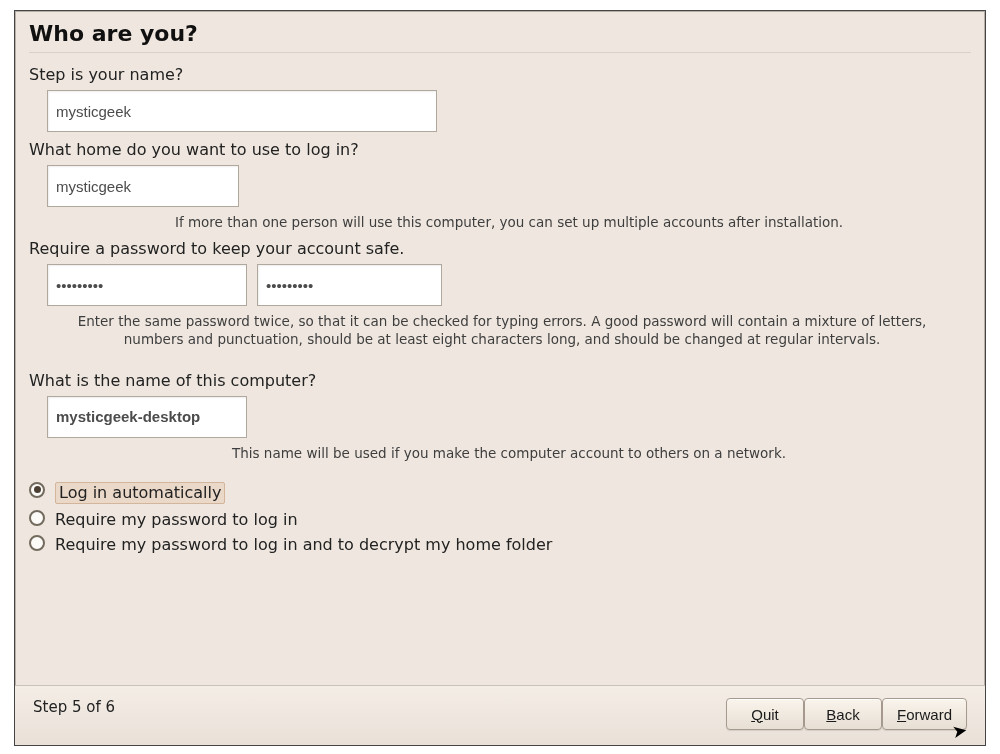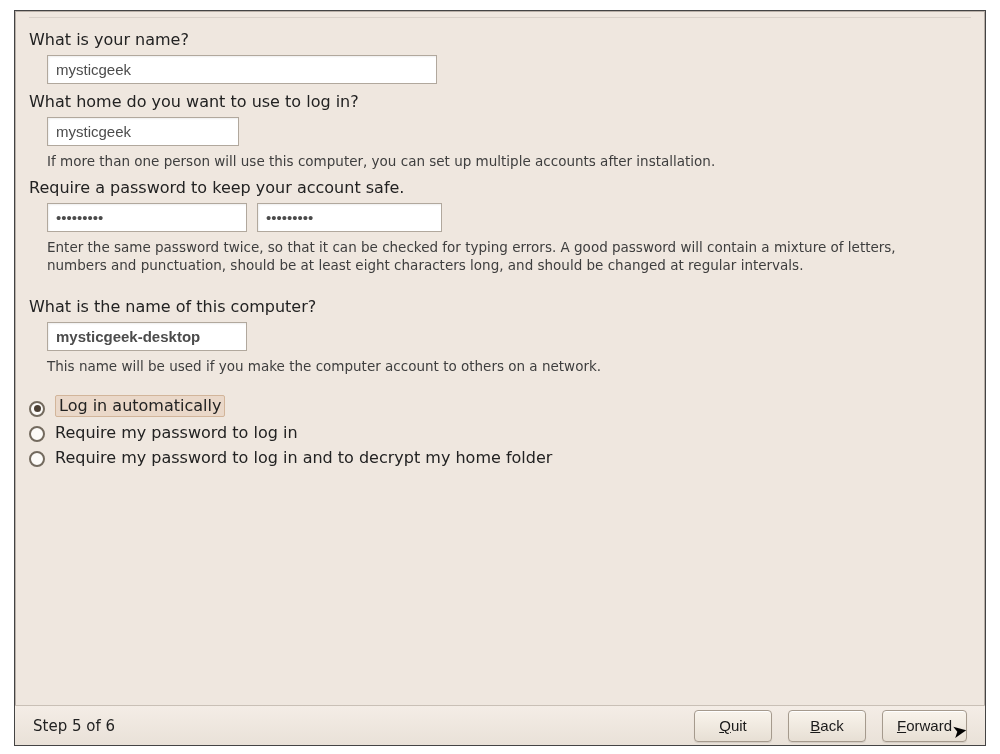--- a/index.html
+++ b/index.html
@@ -36,36 +36,37 @@
     font-size: 16px;
     margin: 8px 0 6px 0;
     color: #222;
   }
   .indent { margin-left: 18px; }
   .hint {
     font-size: 13.5px;
     color: #3e3e3e;
     line-height: 1.35;
     margin-top: 6px;
+    text-align: center;
   }
   input.text-field {
-    height: 29px;
+    height: 42px;
     border: 1px solid #b1a89d;
     background: #ffffff;
     padding: 4px 8px;
     font-size: 15px;
     color: #4c4c4c;
     box-shadow: inset 1px 1px 2px rgba(0,0,0,0.07);
   }
   .row { display: flex; gap: 10px; }
 
   
   .radio-row {
     display: flex;
-    align-items: flex-end;
+    align-items: flex-start;
     gap: 6px;
     font-size: 16px;
     margin: 6px 0;
     color: #222;
   }
   .radio-circle {
     width: 16px; height: 16px;
     border-radius: 50%;
     border: 2px solid #736a5e;
     background: #fdfbf8;
@@ -84,65 +85,66 @@
     border: 1px solid #d2b59a;
     border-radius: 2px;
     padding: 0 3px 1px 3px;
     background: rgba(226,190,160,0.35);
   }
 
   
   .footer {
     position: absolute;
     left: 0; right: 0; bottom: 0;
-    height: 40px;
+    height: 60px;
     border-top: 1px solid #c9c0b6;
     background: linear-gradient(to bottom, #f4ede6, #e9e1d8);
     display: flex;
-    align-items: center;
-    padding: 4px 18px;
+    align-items: flex-start;
+    padding: 12px 18px;
   }
   .step {
     font-size: 15px;
     color: #222;
   }
   .footer-spacer { flex: 1; }
   .btn {
     height: 32px;
     min-width: 78px;
     padding: 0 14px;
     border: 1px solid #a59a8d;
     border-radius: 4px;
     background: linear-gradient(to bottom, #f9f4ec, #e7dfd4);
     color: #1a1a1a;
     font-size: 15px;
-    margin-left: 16px;
+    margin-left: 0;
     cursor: pointer;
     box-shadow: 0 1px 0 #fff inset, 0 1px 1px rgba(0,0,0,0.1);
   }
   .btn u { text-decoration: underline; }
 
   
   .cursor {
     position: absolute;
     right: 18px; bottom: 4px;
     font-size: 18px;
     color: #000;
     pointer-events: none;
     transform: rotate(-10deg);
   }
 </style>
 </head>
 <body>
 
 <div class="installer">
 
+  <div class="title">Who are you?</div>
   <hr class="title-rule">
 
-  <div class="question">What is your name?</div>
+  <div class="question">Step is your name?</div>
   <div class="indent">
     <input class="text-field" style="width: 390px;" value="mysticgeek">
   </div>
 
   <div class="question">What home do you want to use to log in?</div>
   <div class="indent">
     <input class="text-field" style="width: 192px;" value="mysticgeek">
     <div class="hint">If more than one person will use this computer, you can set up multiple accounts after installation.</div>
   </div>
 

